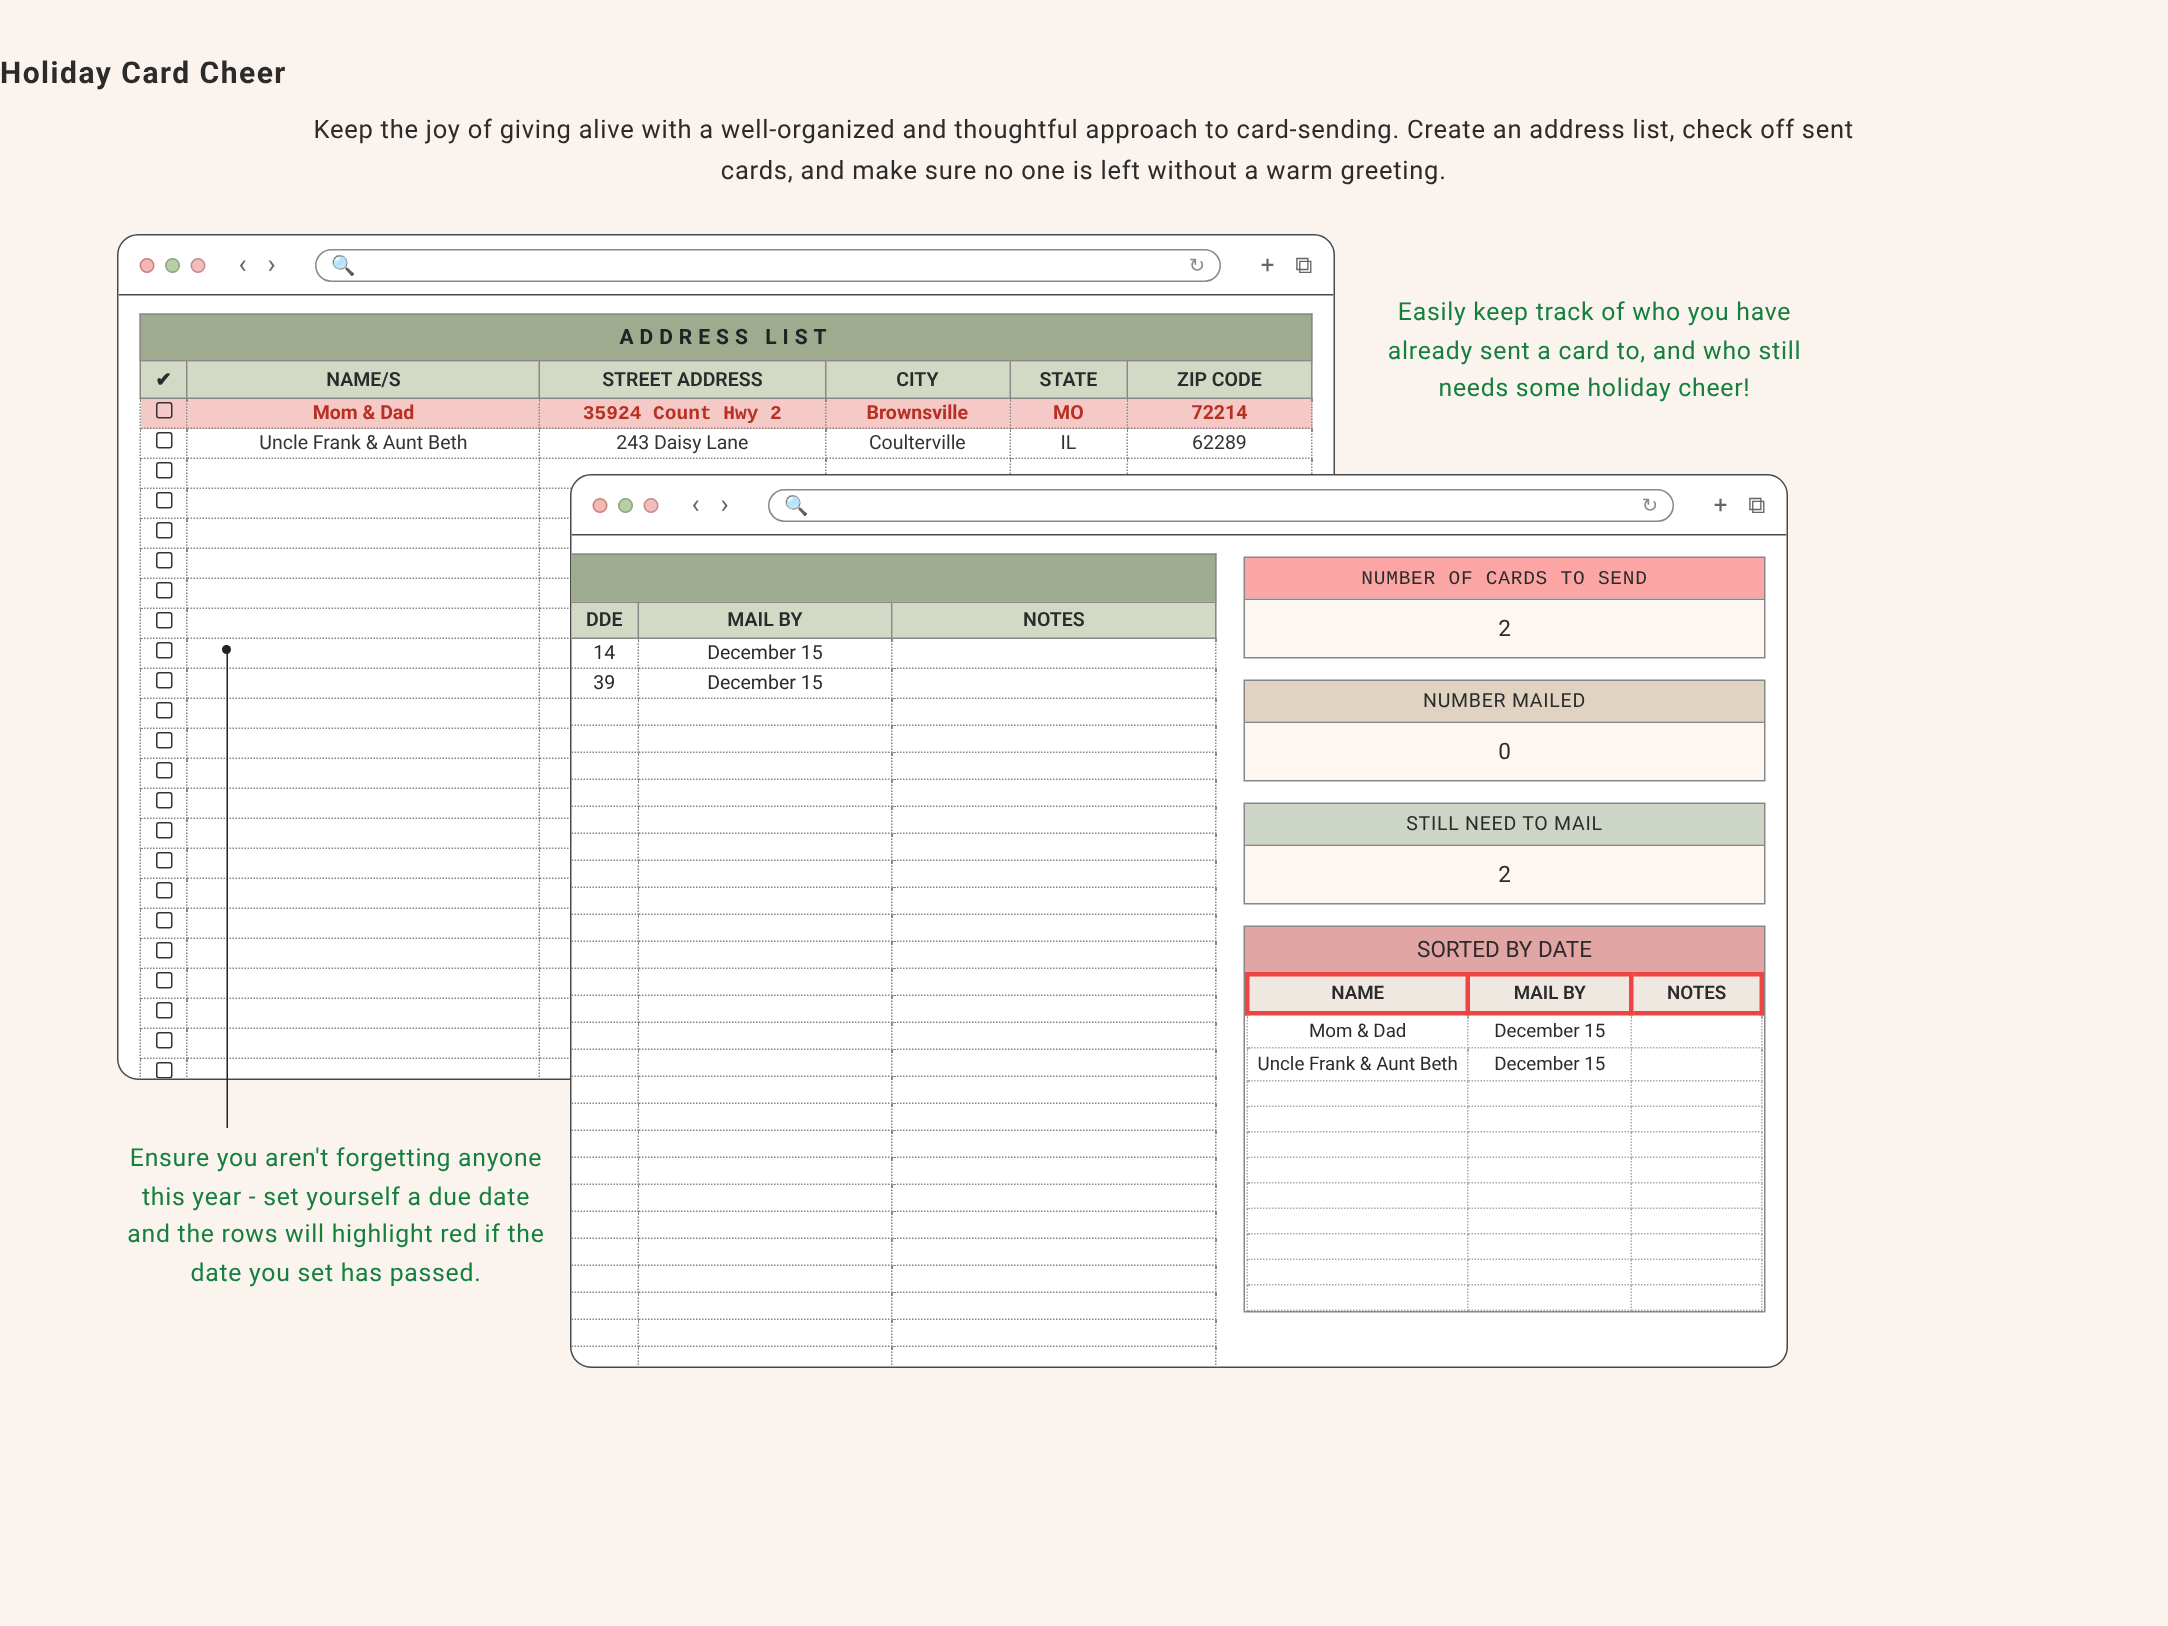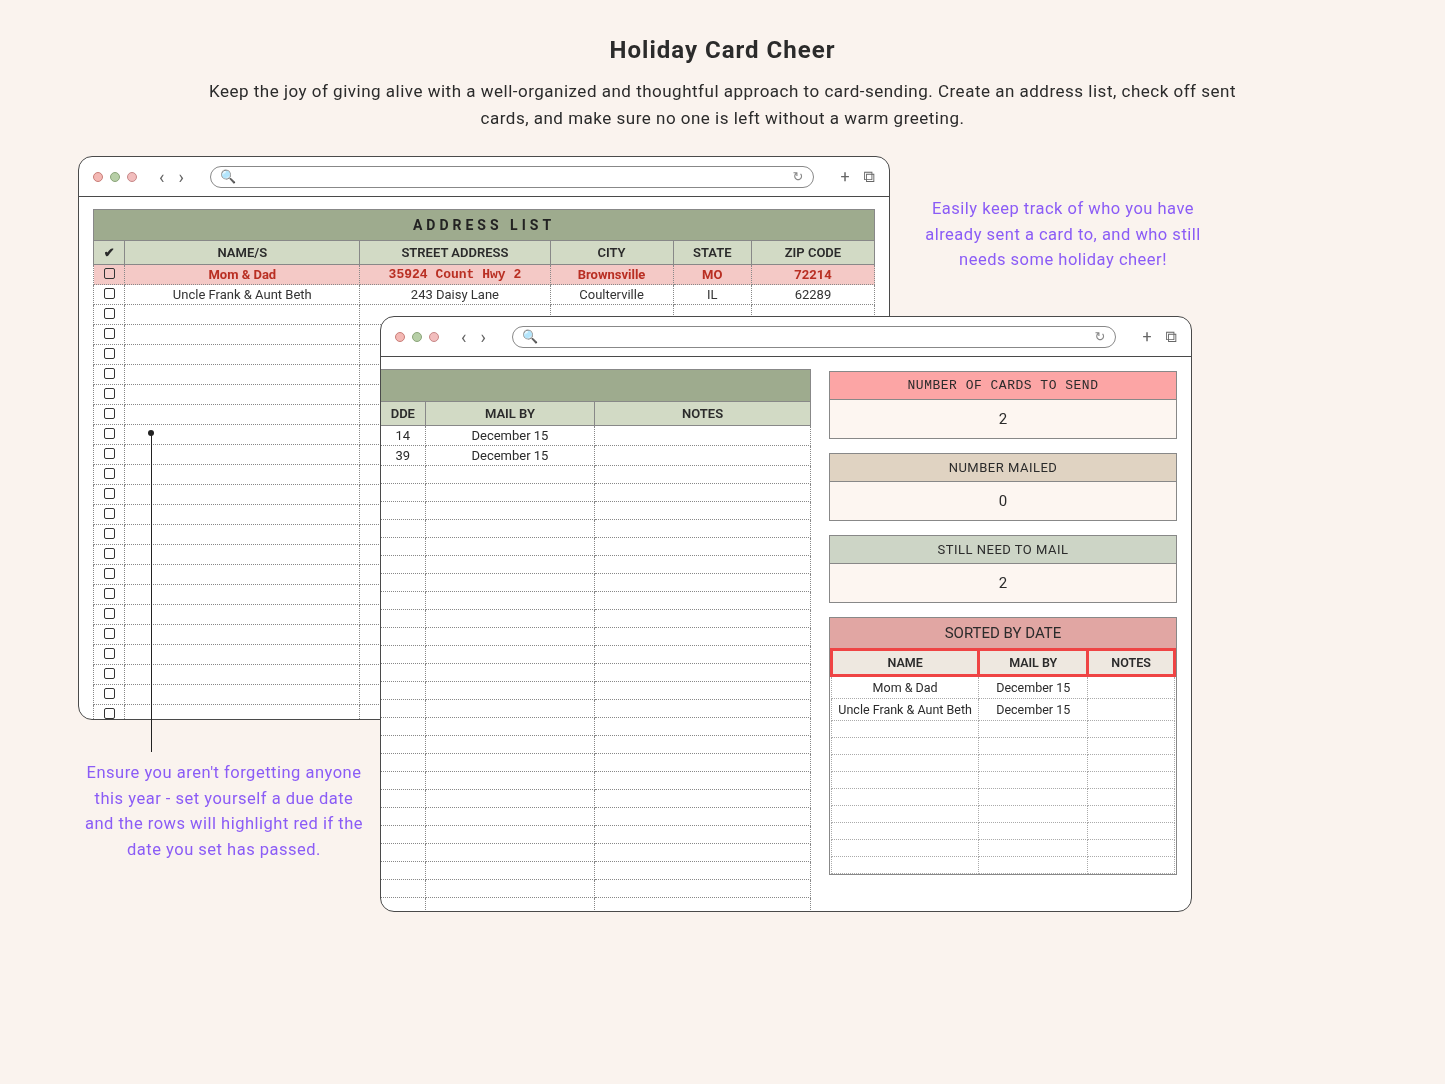--- a/index.html
+++ b/index.html
@@ -8,24 +8,24 @@
     padding: 0;
     background: #faf3ee;
     font-family: -apple-system, BlinkMacSystemFont, "Segoe UI", Roboto, sans-serif;
     color: #2b2b2b;
     width: 1445px;
     height: 1084px;
     position: relative;
     overflow: hidden;
   }
   .page-title {
-    text-align: center;
+    text-align: left;
     font-weight: 700;
     letter-spacing: 1px;
-    font-size: 24px;
+    font-size: 20px;
     padding-top: 36px;
   }
   .page-subtitle {
     text-align: center;
     font-size: 17px;
     letter-spacing: 0.5px;
     line-height: 1.6;
     max-width: 1050px;
     margin: 14px auto 0;
   }
@@ -160,21 +160,21 @@
     border-left:1px dotted #aaa; border-right:1px dotted #aaa;
     border-bottom:1px dotted #aaa; padding:3px 6px; text-align:center; height:17px;
   }
 
   .callout {
     position:absolute;
     font-size:16.5px;
     letter-spacing:0.5px;
     line-height:1.55;
     text-align:center;
-    color:#8b5cf6;
+    color:#15803d;
   }
   .callout-right { left:922px; top:196px; width:282px; }
   .callout-left  { left:84px;  top:760px; width:280px; }
 
   .leader {
     position:absolute;
     width:1px;
     background:#222;
   }
   .leader-dot {

